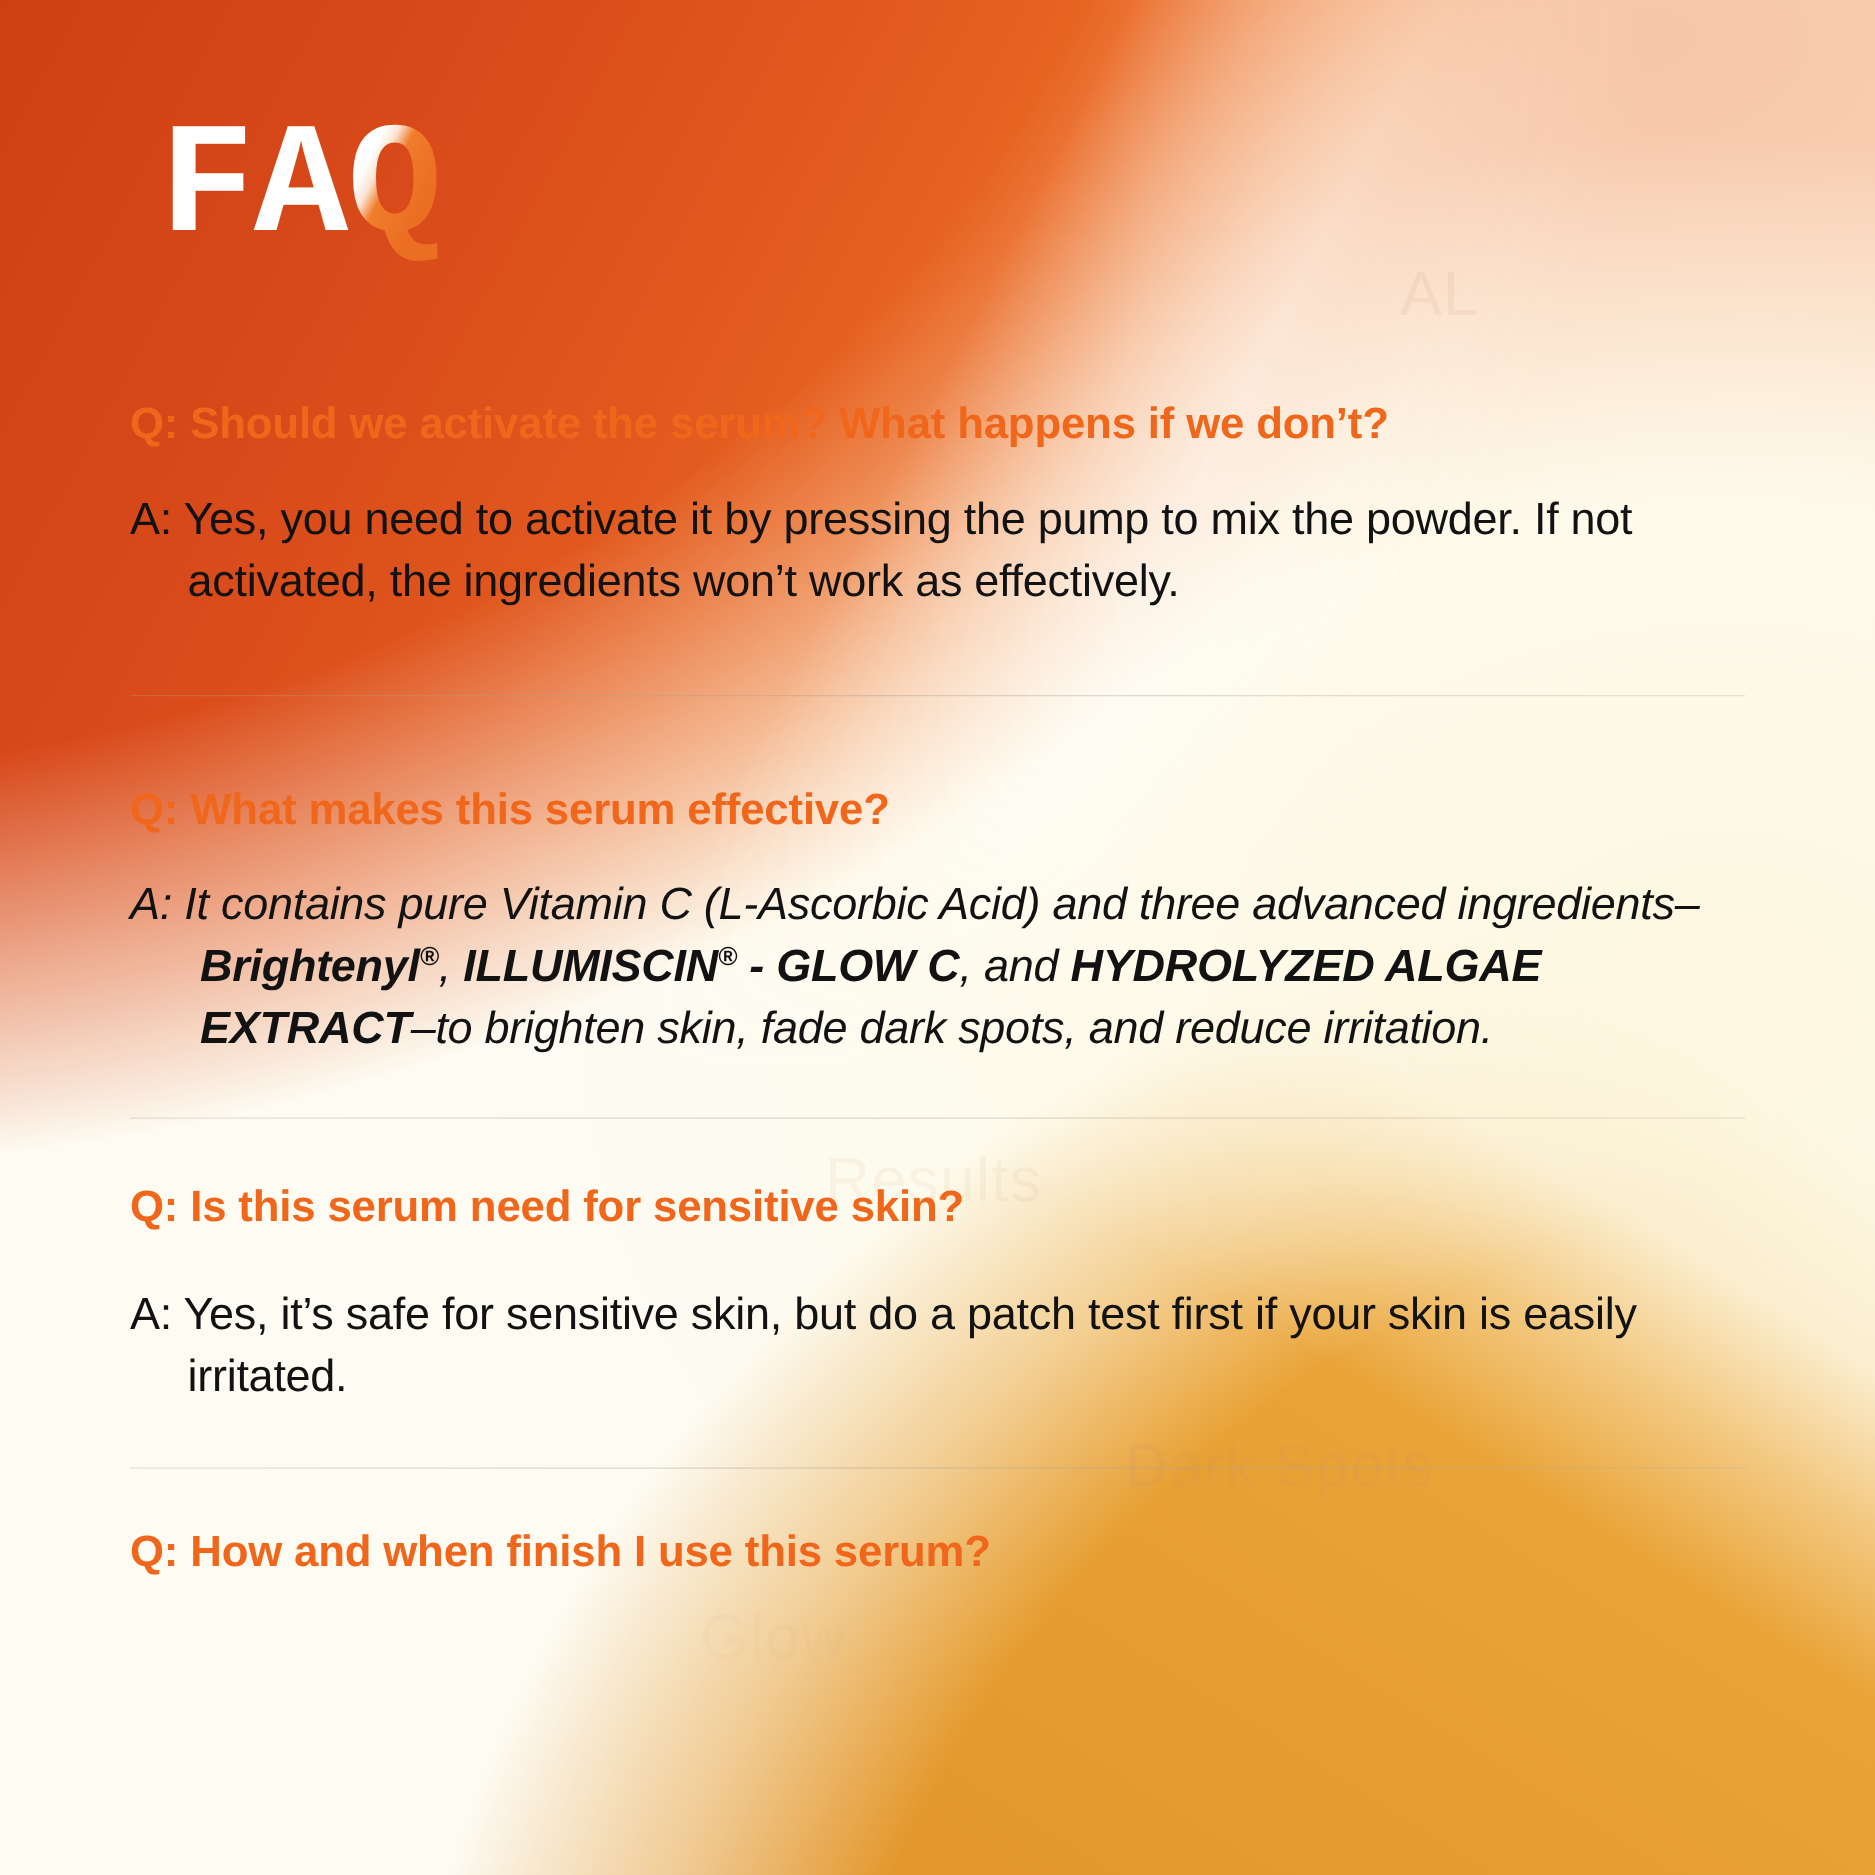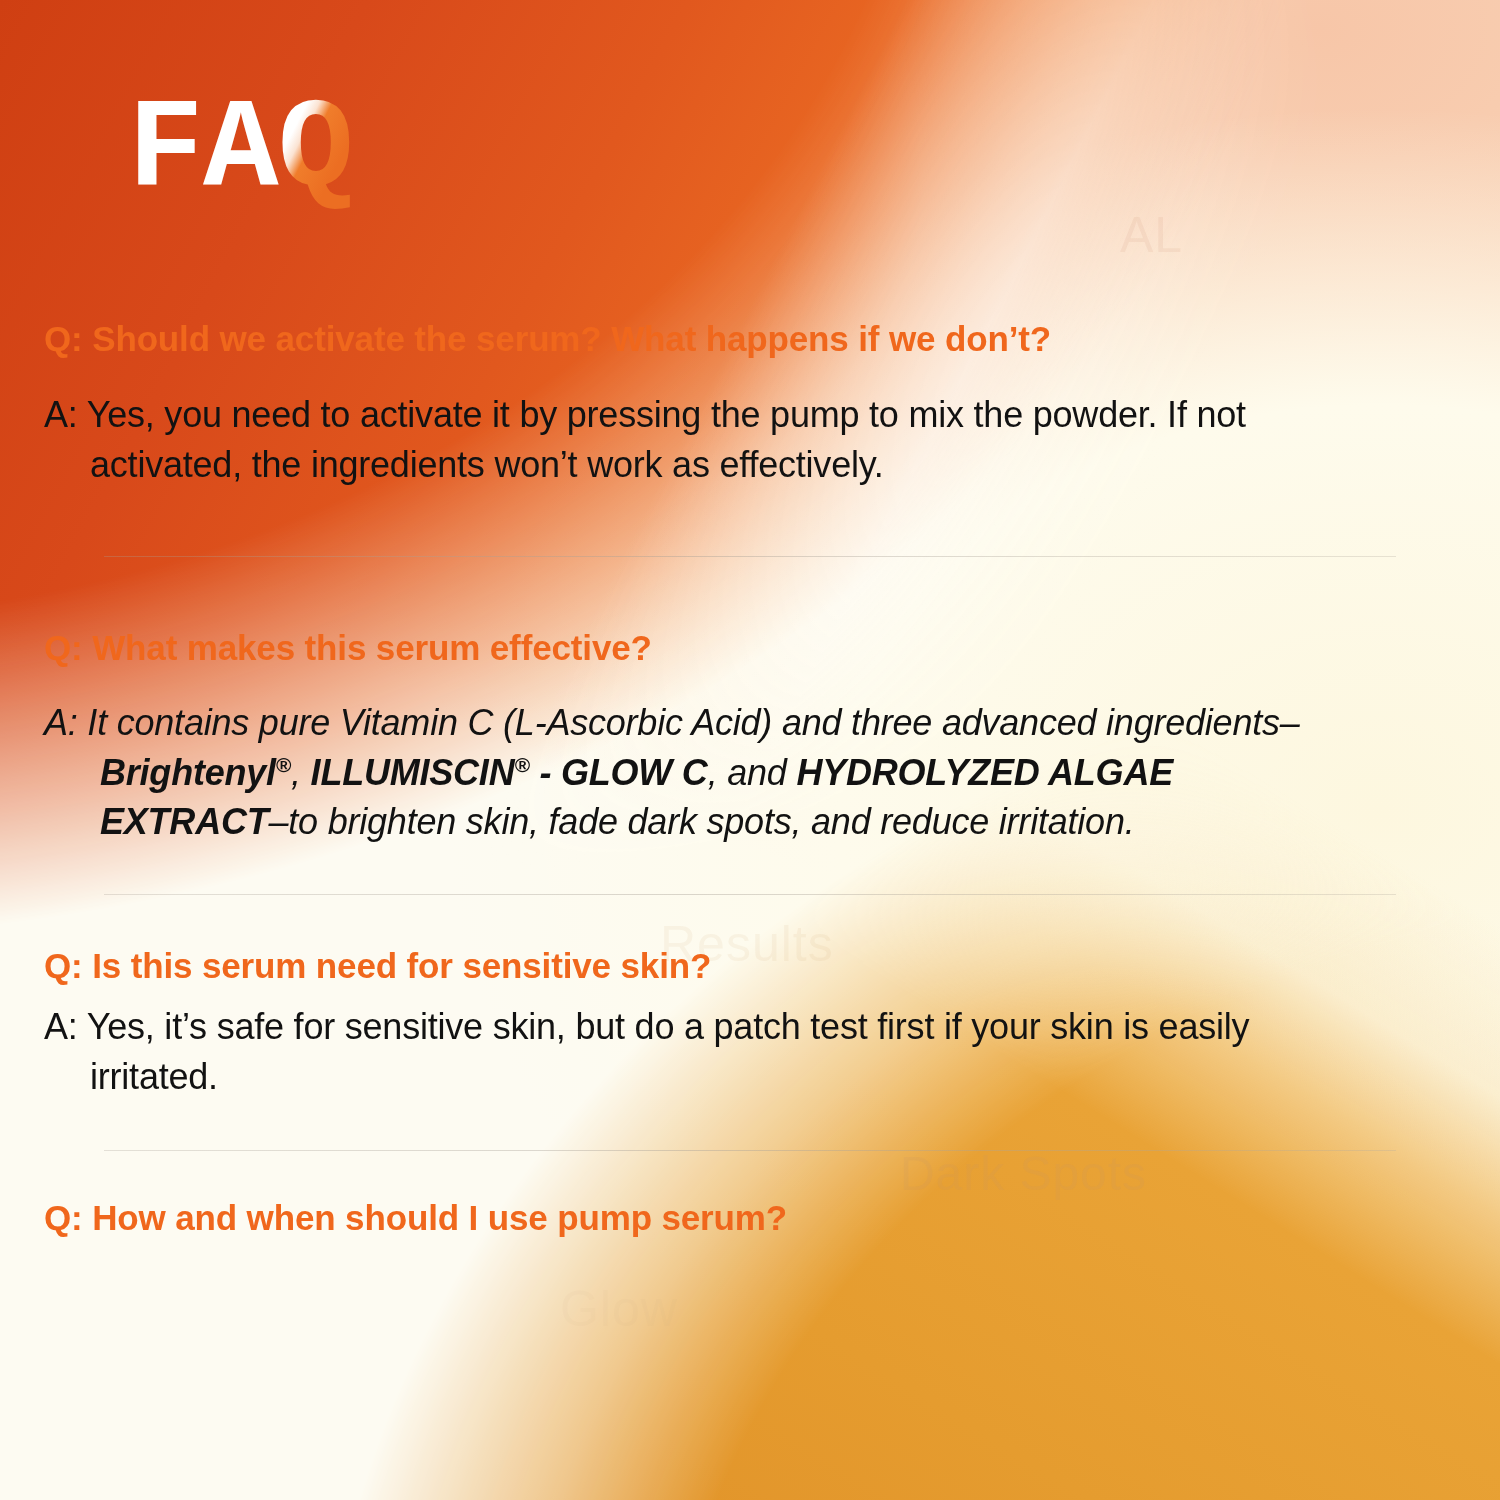--- a/index.html
+++ b/index.html
@@ -169,21 +169,21 @@
 
   
   .faq-list {
     position: absolute;
     left: 0;
     top: 318px;
     width: 1500px;
   }
   .faq-item {
     position: relative;
-    padding: 0 44px;
+    padding: 0 104px;
   }
   .question {
     margin: 0;
     font-size: 35px;
     font-weight: 700;
     line-height: 1.18;
     letter-spacing: -0.004em;
     color: #F0671C;
   }
   .answer {
@@ -210,21 +210,21 @@
     vertical-align: super;
     line-height: 0;
   }
 
   
   .item-1 .question { margin-top: 0; }
   .item-1 .answer   { margin-top: 31px; }
   .item-2 .question { margin-top: 0; }
   .item-2 .answer   { margin-top: 30px; }
   .item-3 .question { margin-top: 0; }
-  .item-3 .answer   { margin-top: 16px; }
+  .item-3 .answer   { margin-top: 40px; }
   .item-4 .question { margin-top: 0; }
   .item-4 .answer   { margin-top: 31px; }
 
   .divider {
     height: 1px;
     margin: 0 104px;
     background: linear-gradient(90deg,
       rgba(168,160,150,0.30) 0%,
       rgba(168,160,150,0.42) 45%,
       rgba(178,170,158,0.30) 100%);
@@ -280,17 +280,17 @@
     <div class="faq-item item-3">
       <p class="question">Q: Is this serum need for sensitive skin?</p>
       <p class="answer">A: Yes, it’s safe for sensitive skin, but do a patch test first if your skin is easily irritated.</p>
     </div>
 
     <div class="sp-5"></div>
     <hr class="divider">
     <div class="sp-6"></div>
 
     <div class="faq-item item-4">
-      <p class="question">Q: How and when should I use pump serum?</p>
+      <p class="question">Q: How and when finish I use this serum?</p>
     </div>
 
   </div>
 </div>
 
 </body></html>

